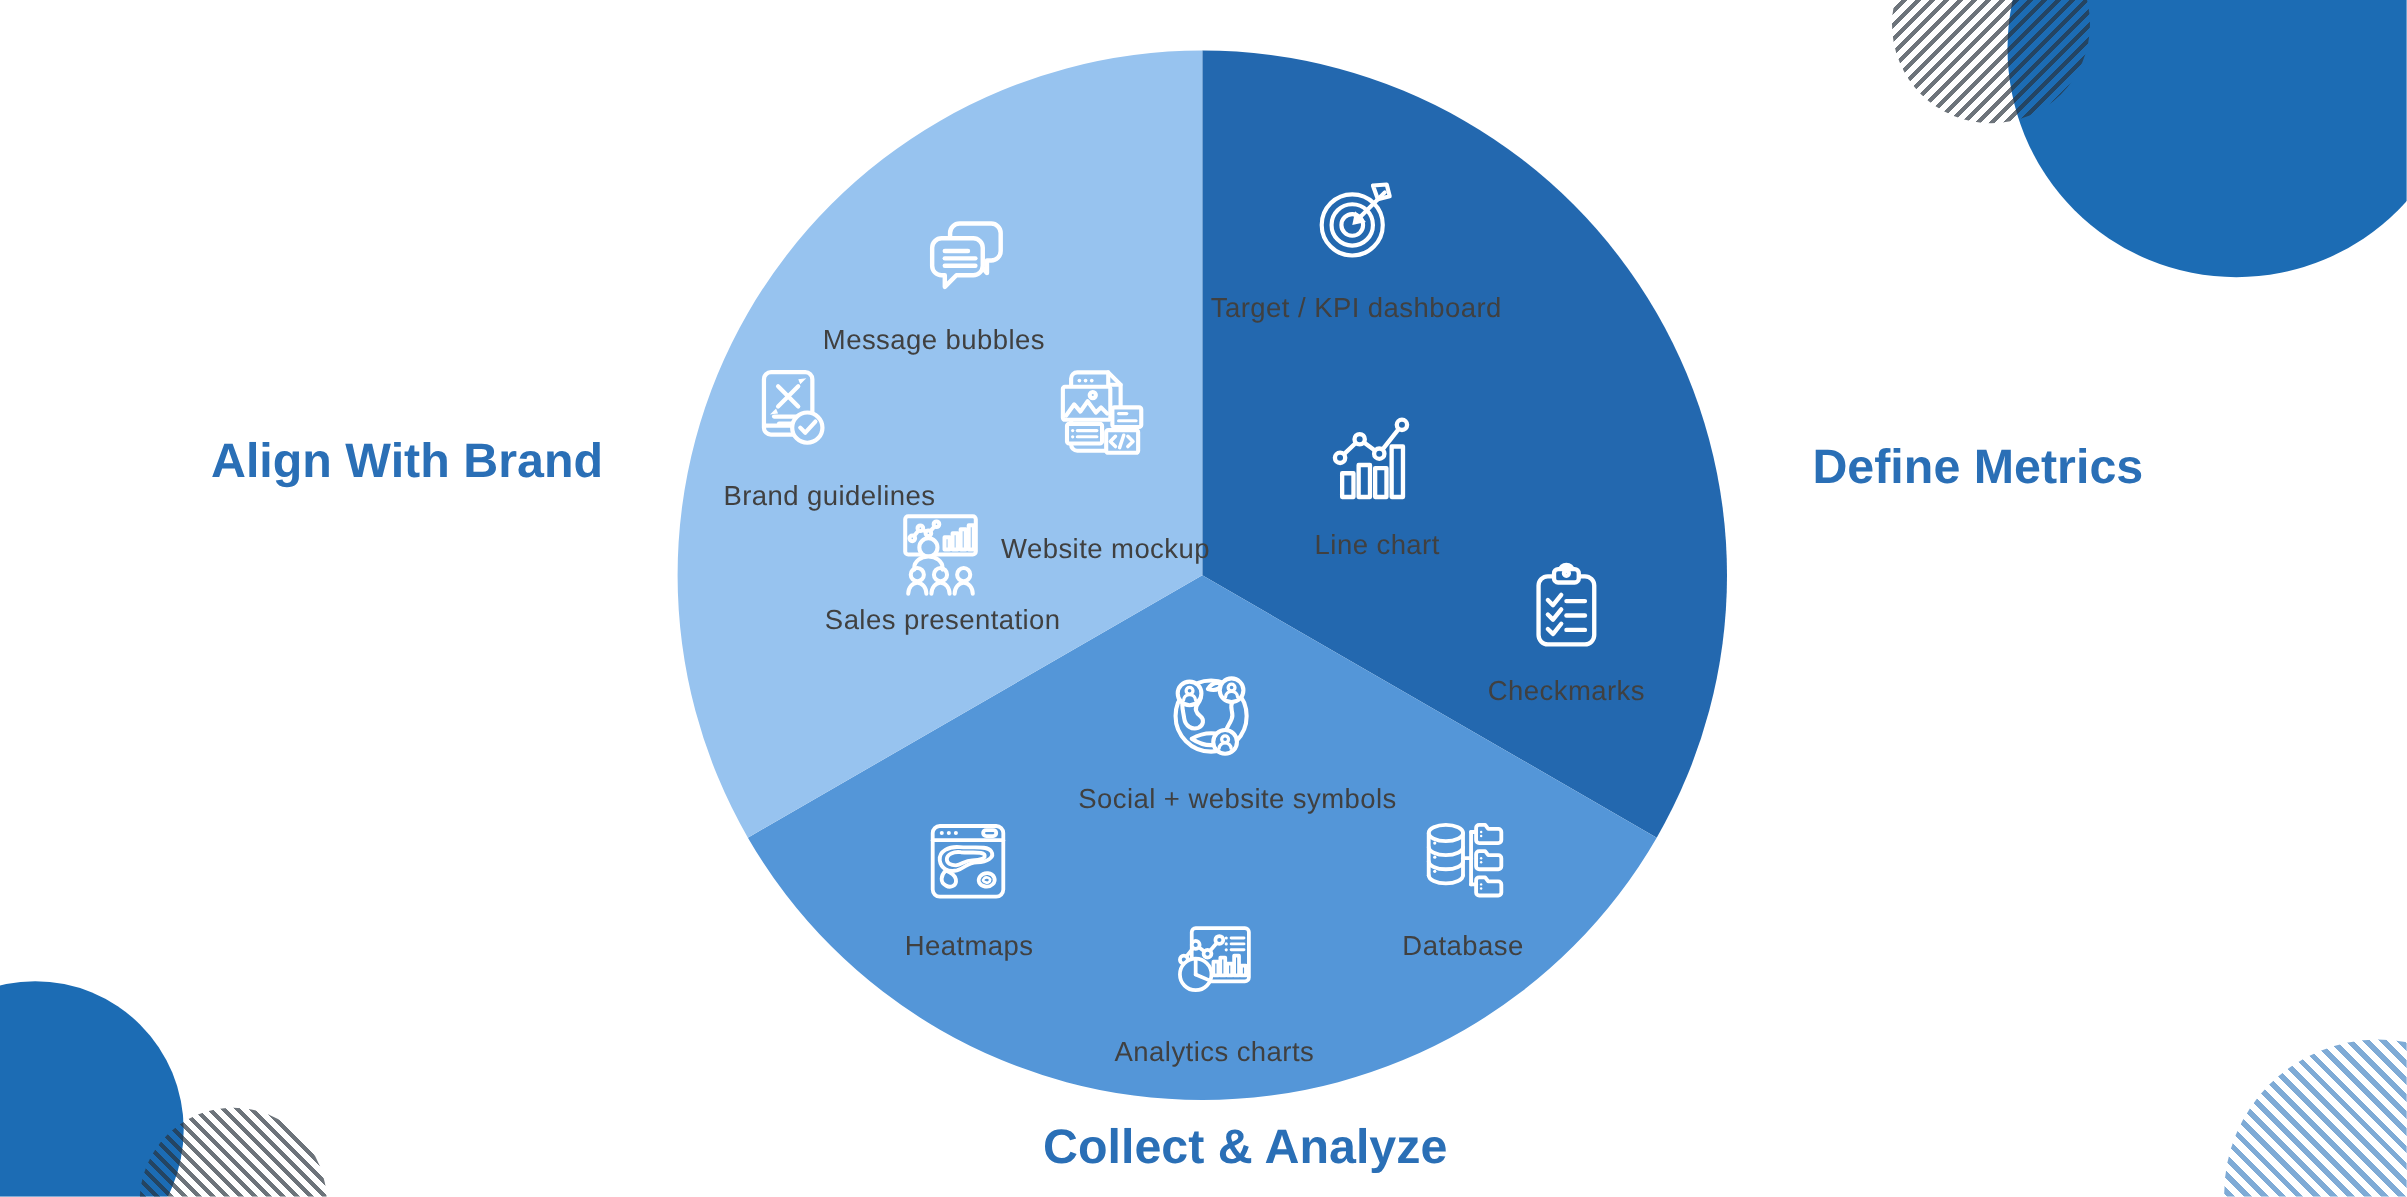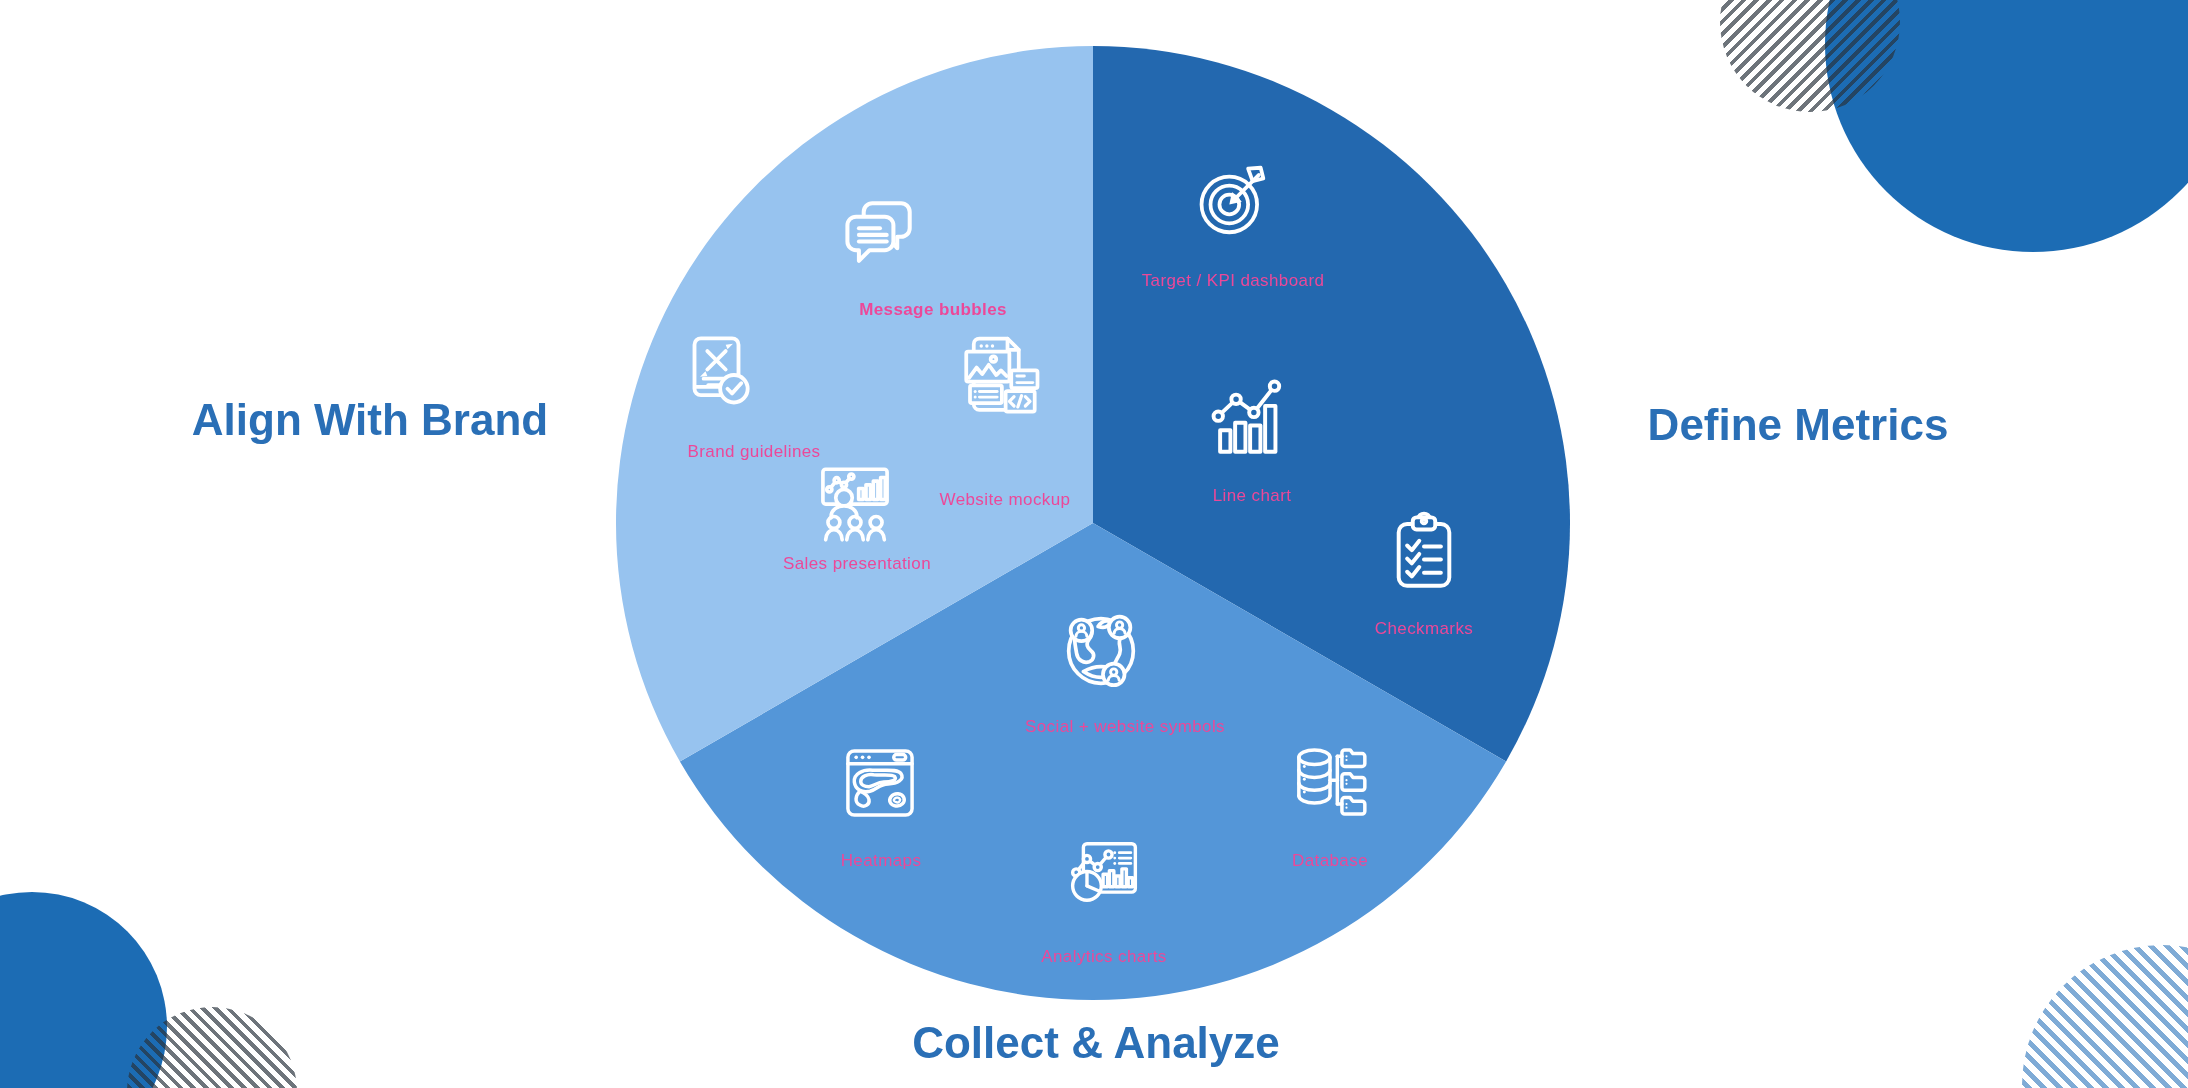--- a/index.html
+++ b/index.html
@@ -6,21 +6,21 @@
   .stage{position:relative;width:2188px;height:1088px;background:#FFFFFF;overflow:hidden;
          font-family:"Liberation Sans", sans-serif;}
   .circle{position:absolute;border-radius:50%;}
   .solid-blue{background:#1C6CB4;}
   .stripes-gray-135{background:repeating-linear-gradient(135deg, rgba(40,50,60,0.68) 0 4px, transparent 4px 9px);}
   .stripes-gray-45{background:repeating-linear-gradient(45deg, rgba(40,50,60,0.68) 0 4px, transparent 4px 9px);}
   .stripes-blue-45{background:repeating-linear-gradient(45deg, #7FABD6 0 5px, transparent 5px 11px);}
   .pie{position:absolute;left:0;top:0;}
   .icon{position:absolute;transform:translate(-50%,-50%);}
   .icon svg{display:block;}
-  .label{position:absolute;transform:translate(-50%,-50%);color:#ec4899;font-size:17px;
+  .label{position:absolute;transform:translate(-50%,-50%);color:#404040;font-size:25px;
          letter-spacing:0.4px;white-space:nowrap;}
   .title{position:absolute;transform:translate(-50%,-50%);color:#2A6FB6;font-weight:bold;
          font-size:44px;text-align:center;white-space:nowrap;line-height:60px;}
 </style>
 </head>
 <body>
 
 <div class="stage">
 
   <div class="circle solid-blue" style="left:1825px;top:-164px;width:416px;height:416px;"></div>
@@ -230,31 +230,31 @@
         <rect x="54" y="42" width="5" height="18"></rect>
         <rect x="61" y="48" width="5" height="12"></rect>
         <rect x="68" y="40" width="5" height="20"></rect>
         <rect x="75" y="50" width="5" height="10"></rect>
       <circle cx="29" cy="59" r="16" fill="#5496D8"></circle>
       <line x1="29" y1="59" x2="29" y2="44"></line>
         <line x1="29" y1="59" x2="43" y2="65"></line>
     </svg>
   </div>
 
-  <div class="label" style="left:933px;top:310px;font-weight:bold;">Message bubbles</div>
+  <div class="label" style="left:849px;top:310px;">Message bubbles</div>
   <div class="label" style="left:754px;top:452px;">Brand guidelines</div>
   <div class="label" style="left:1005px;top:452px;margin-top:48px;">Website mockup</div>
   <div class="label" style="left:857px;top:564px;">Sales presentation</div>
   <div class="label" style="left:1233px;top:281px;">Target / KPI dashboard</div>
   <div class="label" style="left:1252px;top:496px;">Line chart</div>
   <div class="label" style="left:1424px;top:629px;">Checkmarks</div>
   <div class="label" style="left:1105px;top:727px;margin-left:20px;">Social + website symbols</div>
   <div class="label" style="left:881px;top:861px;">Heatmaps</div>
   <div class="label" style="left:1330px;top:861px;">Database</div>
   <div class="label" style="left:1104px;top:957px;">Analytics charts</div>
 
   <div class="title" style="left:356px;top:420px;margin-left:14px;">
     <div>Align With Brand</div>
   </div>
   <div class="title" style="left:1798px;top:425px;">Define Metrics</div>
-  <div class="title" style="left:1096px;top:1043px;">Collect &amp; Analyze</div>
+  <div class="title" style="left:1132px;top:1043px;">Collect &amp; Analyze</div>
 
 </div>
 
 </body></html>

